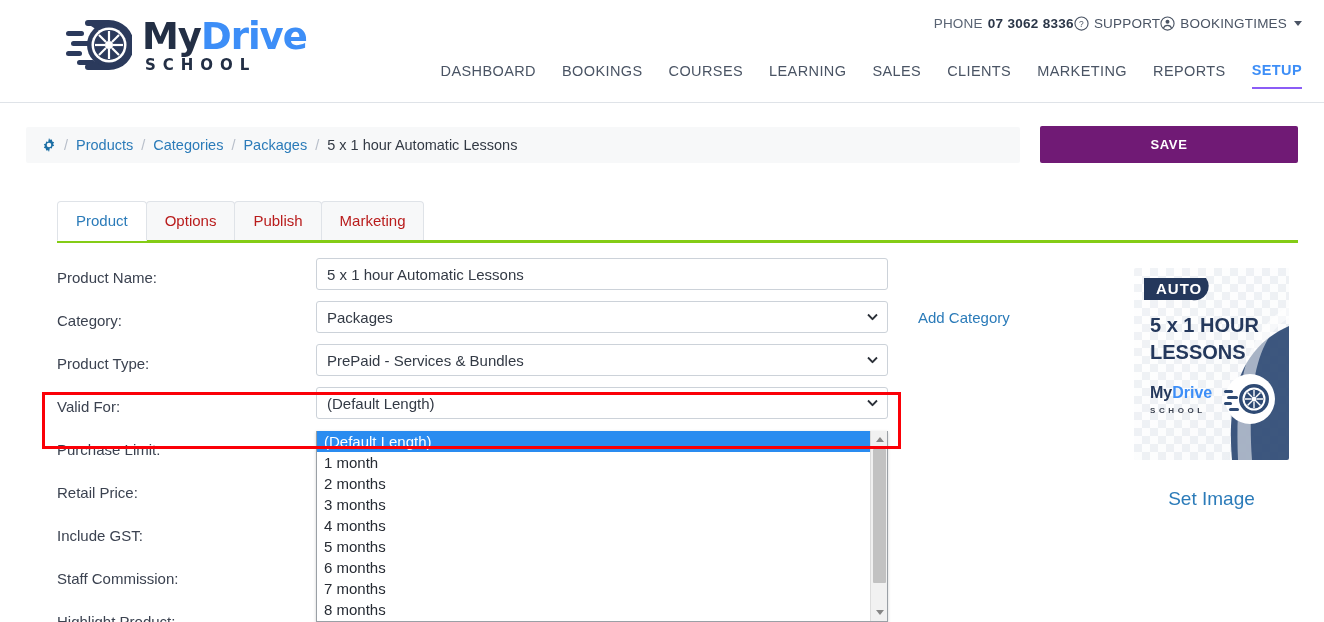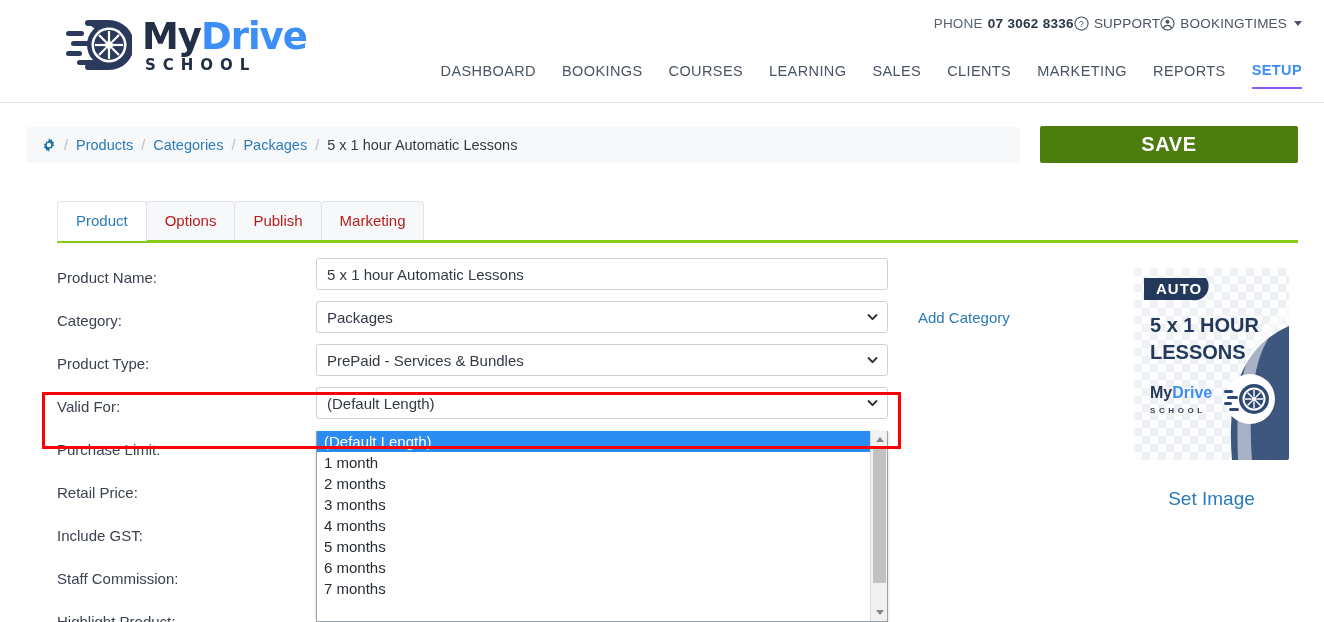--- a/index.html
+++ b/index.html
@@ -70,22 +70,22 @@
   .crumbbar {
     flex:1; height:36px; background:#f7f8f9;
     display:flex; align-items:center; gap:8px;
     padding:0 16px; font-size:14.5px; border-radius:2px;
   }
   .crumb-gear { width:14px;height:14px; display:block; }
   .crumb-sep { color:#b7bec9; }
   .crumb-link { color:#2b7bb9; cursor:pointer; }
   .crumb-cur { color:#333a45; }
   .save-btn {
-    width:258px; height:37px; background:#4d7c0f; color:#fff;
-    font-weight:bold; font-size:20px; letter-spacing:.6px;
+    width:258px; height:37px; background:#701a75; color:#fff;
+    font-weight:bold; font-size:13px; letter-spacing:.6px;
     display:flex; align-items:center; justify-content:center;
     border:none; border-radius:2px; cursor:pointer;
     font-family:"Liberation Sans", sans-serif;
   }
 
   
   .tabs {
     position:absolute; left:57px; top:203px; right:26px;
     display:flex; align-items:flex-end;
     border-bottom:3px solid #84cc16; height:40px;
@@ -337,20 +337,21 @@
 <div class="dropdown">
   <div class="dd-list">
     <div class="dd-opt sel">(Default Length)</div>
     <div class="dd-opt">1 month</div>
     <div class="dd-opt">2 months</div>
     <div class="dd-opt">3 months</div>
     <div class="dd-opt">4 months</div>
     <div class="dd-opt">5 months</div>
     <div class="dd-opt">6 months</div>
     <div class="dd-opt">7 months</div>
+    <div class="dd-opt">8 months</div>
   </div>
   <div class="dd-scroll">
     <div class="dd-arrow-up">
       <span class="tri-up"></span>
     </div>
     <div class="dd-thumb"></div>
     <div class="dd-arrow-dn">
       <span class="tri-dn"></span>
     </div>
   </div>

